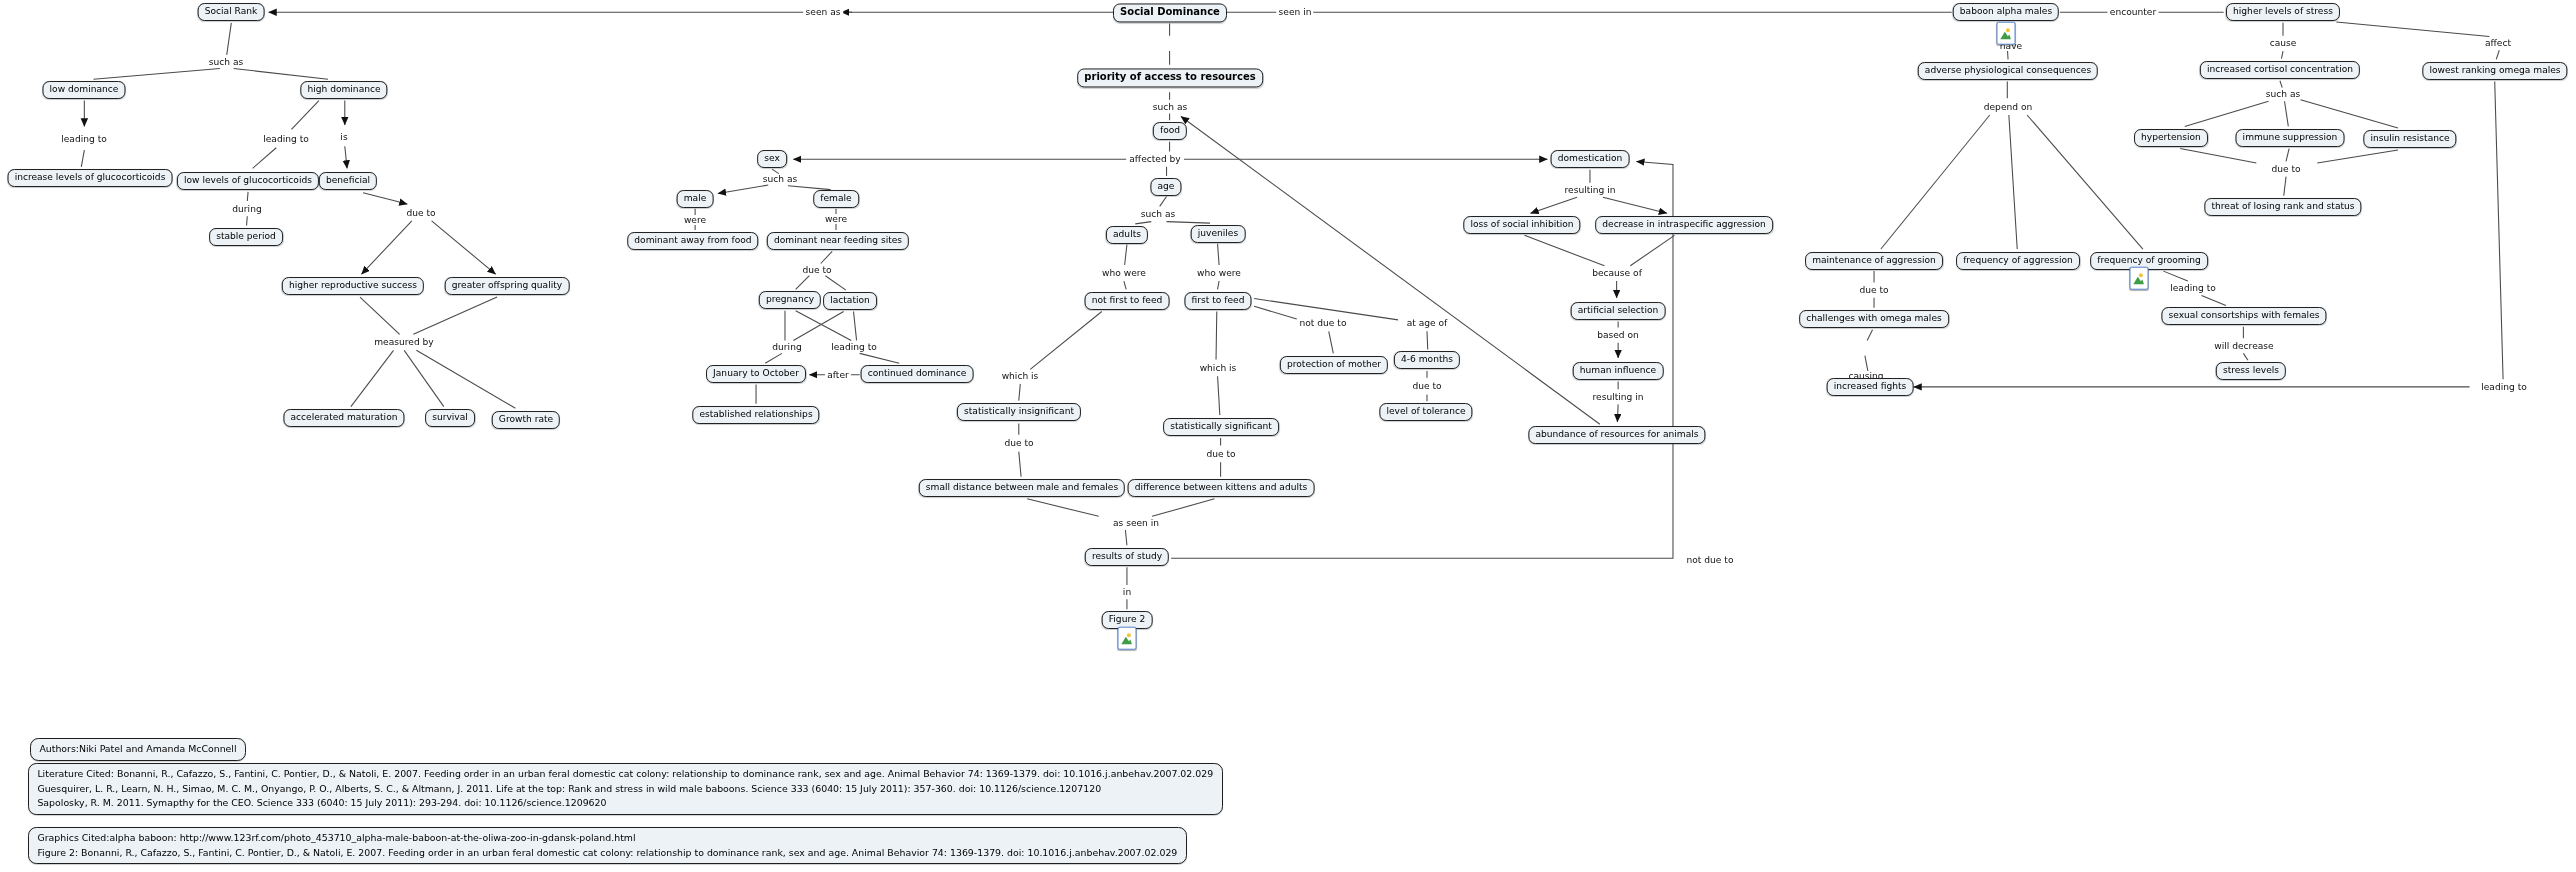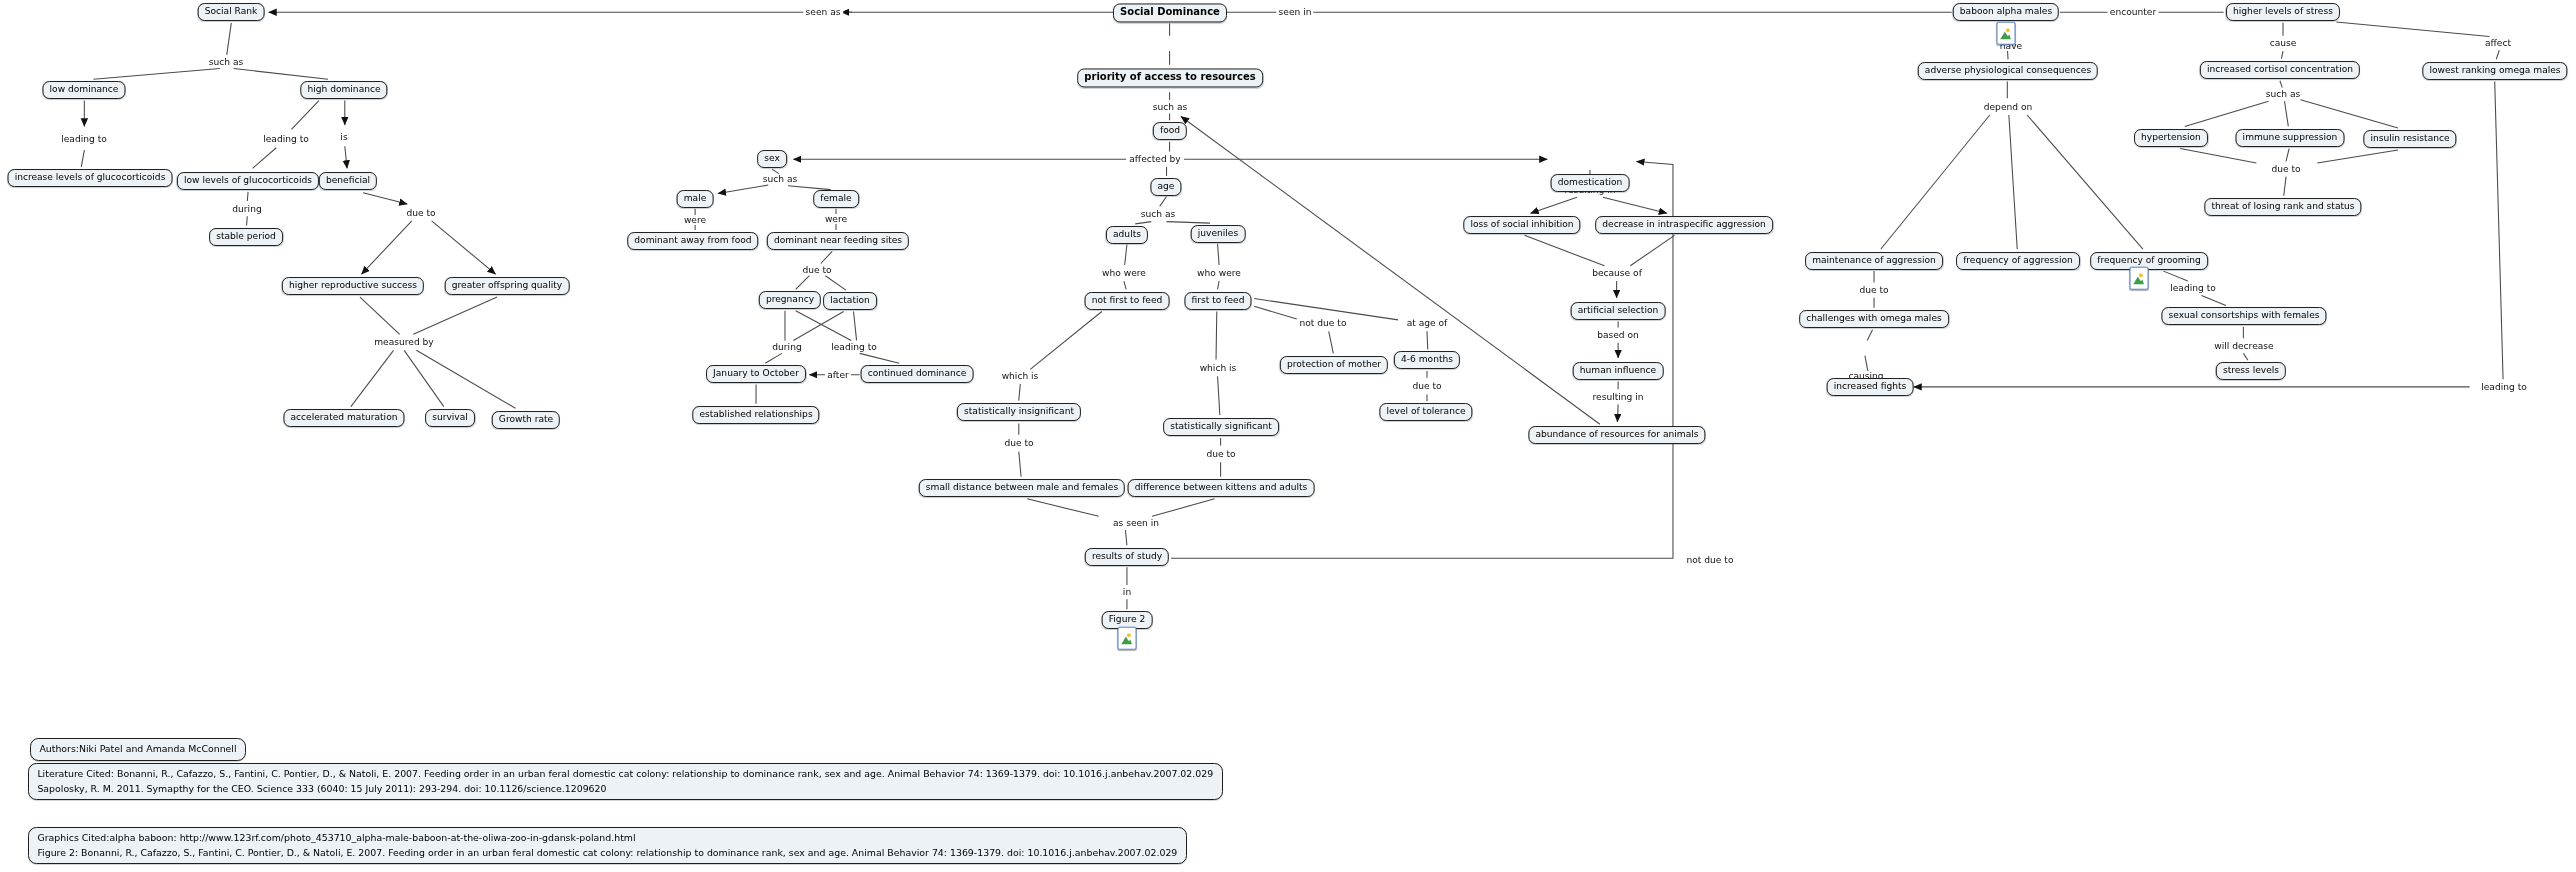--- a/index.html
+++ b/index.html
@@ -148,21 +148,21 @@
       <polyline points="3242,508 2512,508" fill="none" stroke="#4a4a4a" stroke-width="1.4" marker-end="url(#arw)"></polyline>
     </svg>
 
   <div id="nodes-layer">
       <div class="node" style="left: 231px; top: 12.2px; border-radius: 7px;">Social Rank</div>
       <div class="node bold" style="left: 1170px; top: 13px;">Social Dominance</div>
       <div class="node bold" style="left: 1170px; top: 78px;">priority of access to resources</div>
       <div class="node" style="left: 1170px; top: 131px;">food</div>
       <div class="node" style="left: 1166px; top: 187px;">age</div>
       <div class="node" style="left: 772px; top: 159px;">sex</div>
-      <div class="node" style="left: 1590px; top: 159px; margin-top: 24px;">domestication</div>
+      <div class="node" style="left: 1590px; top: 159px;">domestication</div>
       <div class="node" style="left: 2006px; top: 12.2px;">baboon alpha males</div>
       <div class="node" style="left: 2283px; top: 12.2px;">higher levels of stress</div>
       <div class="node" style="left: 84px; top: 90px;">low dominance</div>
       <div class="node" style="left: 344px; top: 90px;">high dominance</div>
       <div class="node" style="left: 90px; top: 178px;">increase levels of glucocorticoids</div>
       <div class="node" style="left: 248px; top: 181px;">low levels of glucocorticoids</div>
       <div class="node" style="left: 348px; top: 181px;">beneficial</div>
       <div class="node" style="left: 246px; top: 237px;">stable period</div>
       <div class="node" style="left: 353px; top: 286px;">higher reproductive success</div>
       <div class="node" style="left: 507px; top: 286px;">greater offspring quality</div>
@@ -279,20 +279,21 @@
           <circle cx="11" cy="6" r="2.6" fill="#f2c335"></circle>
           <path d="M1,18 L7,8 L11,14 L13,11.5 L15,18 z" fill="#3f9d46"></path>
         </svg>
       </div>
     </div>
 
   <div class="foot-box" id="authors-box" style="left:30px;top:738px;">Authors:Niki Patel and Amanda McConnell</div>
 
   <div class="foot-box" id="literature-box" style="left:28px;top:763px;">
       <div>Literature Cited: Bonanni, R., Cafazzo, S., Fantini, C. Pontier, D., &amp; Natoli, E. 2007. Feeding order in an urban feral domestic cat colony: relationship to dominance rank, sex and age. Animal Behavior 74: 1369-1379. doi: 10.1016.j.anbehav.2007.02.029</div>
+      <div>Guesquirer, L. R., Learn, N. H., Simao, M. C. M., Onyango, P. O., Alberts, S. C., &amp; Altmann, J. 2011. Life at the top: Rank and stress in wild male baboons. Science 333 (6040: 15 July 2011): 357-360. doi: 10.1126/science.1207120</div>
       <div>Sapolosky, R. M. 2011. Symapthy for the CEO. Science 333 (6040: 15 July 2011): 293-294. doi: 10.1126/science.1209620</div>
     </div>
 
   <div class="foot-box" id="graphics-box" style="left:28px;top:827px;">
       <div>Graphics Cited:alpha baboon: http://www.123rf.com/photo_453710_alpha-male-baboon-at-the-oliwa-zoo-in-gdansk-poland.html</div>
       <div>Figure 2: Bonanni, R., Cafazzo, S., Fantini, C. Pontier, D., &amp; Natoli, E. 2007. Feeding order in an urban feral domestic cat colony: relationship to dominance rank, sex and age. Animal Behavior 74: 1369-1379. doi: 10.1016.j.anbehav.2007.02.029</div>
     </div>
 </div>
 
 

